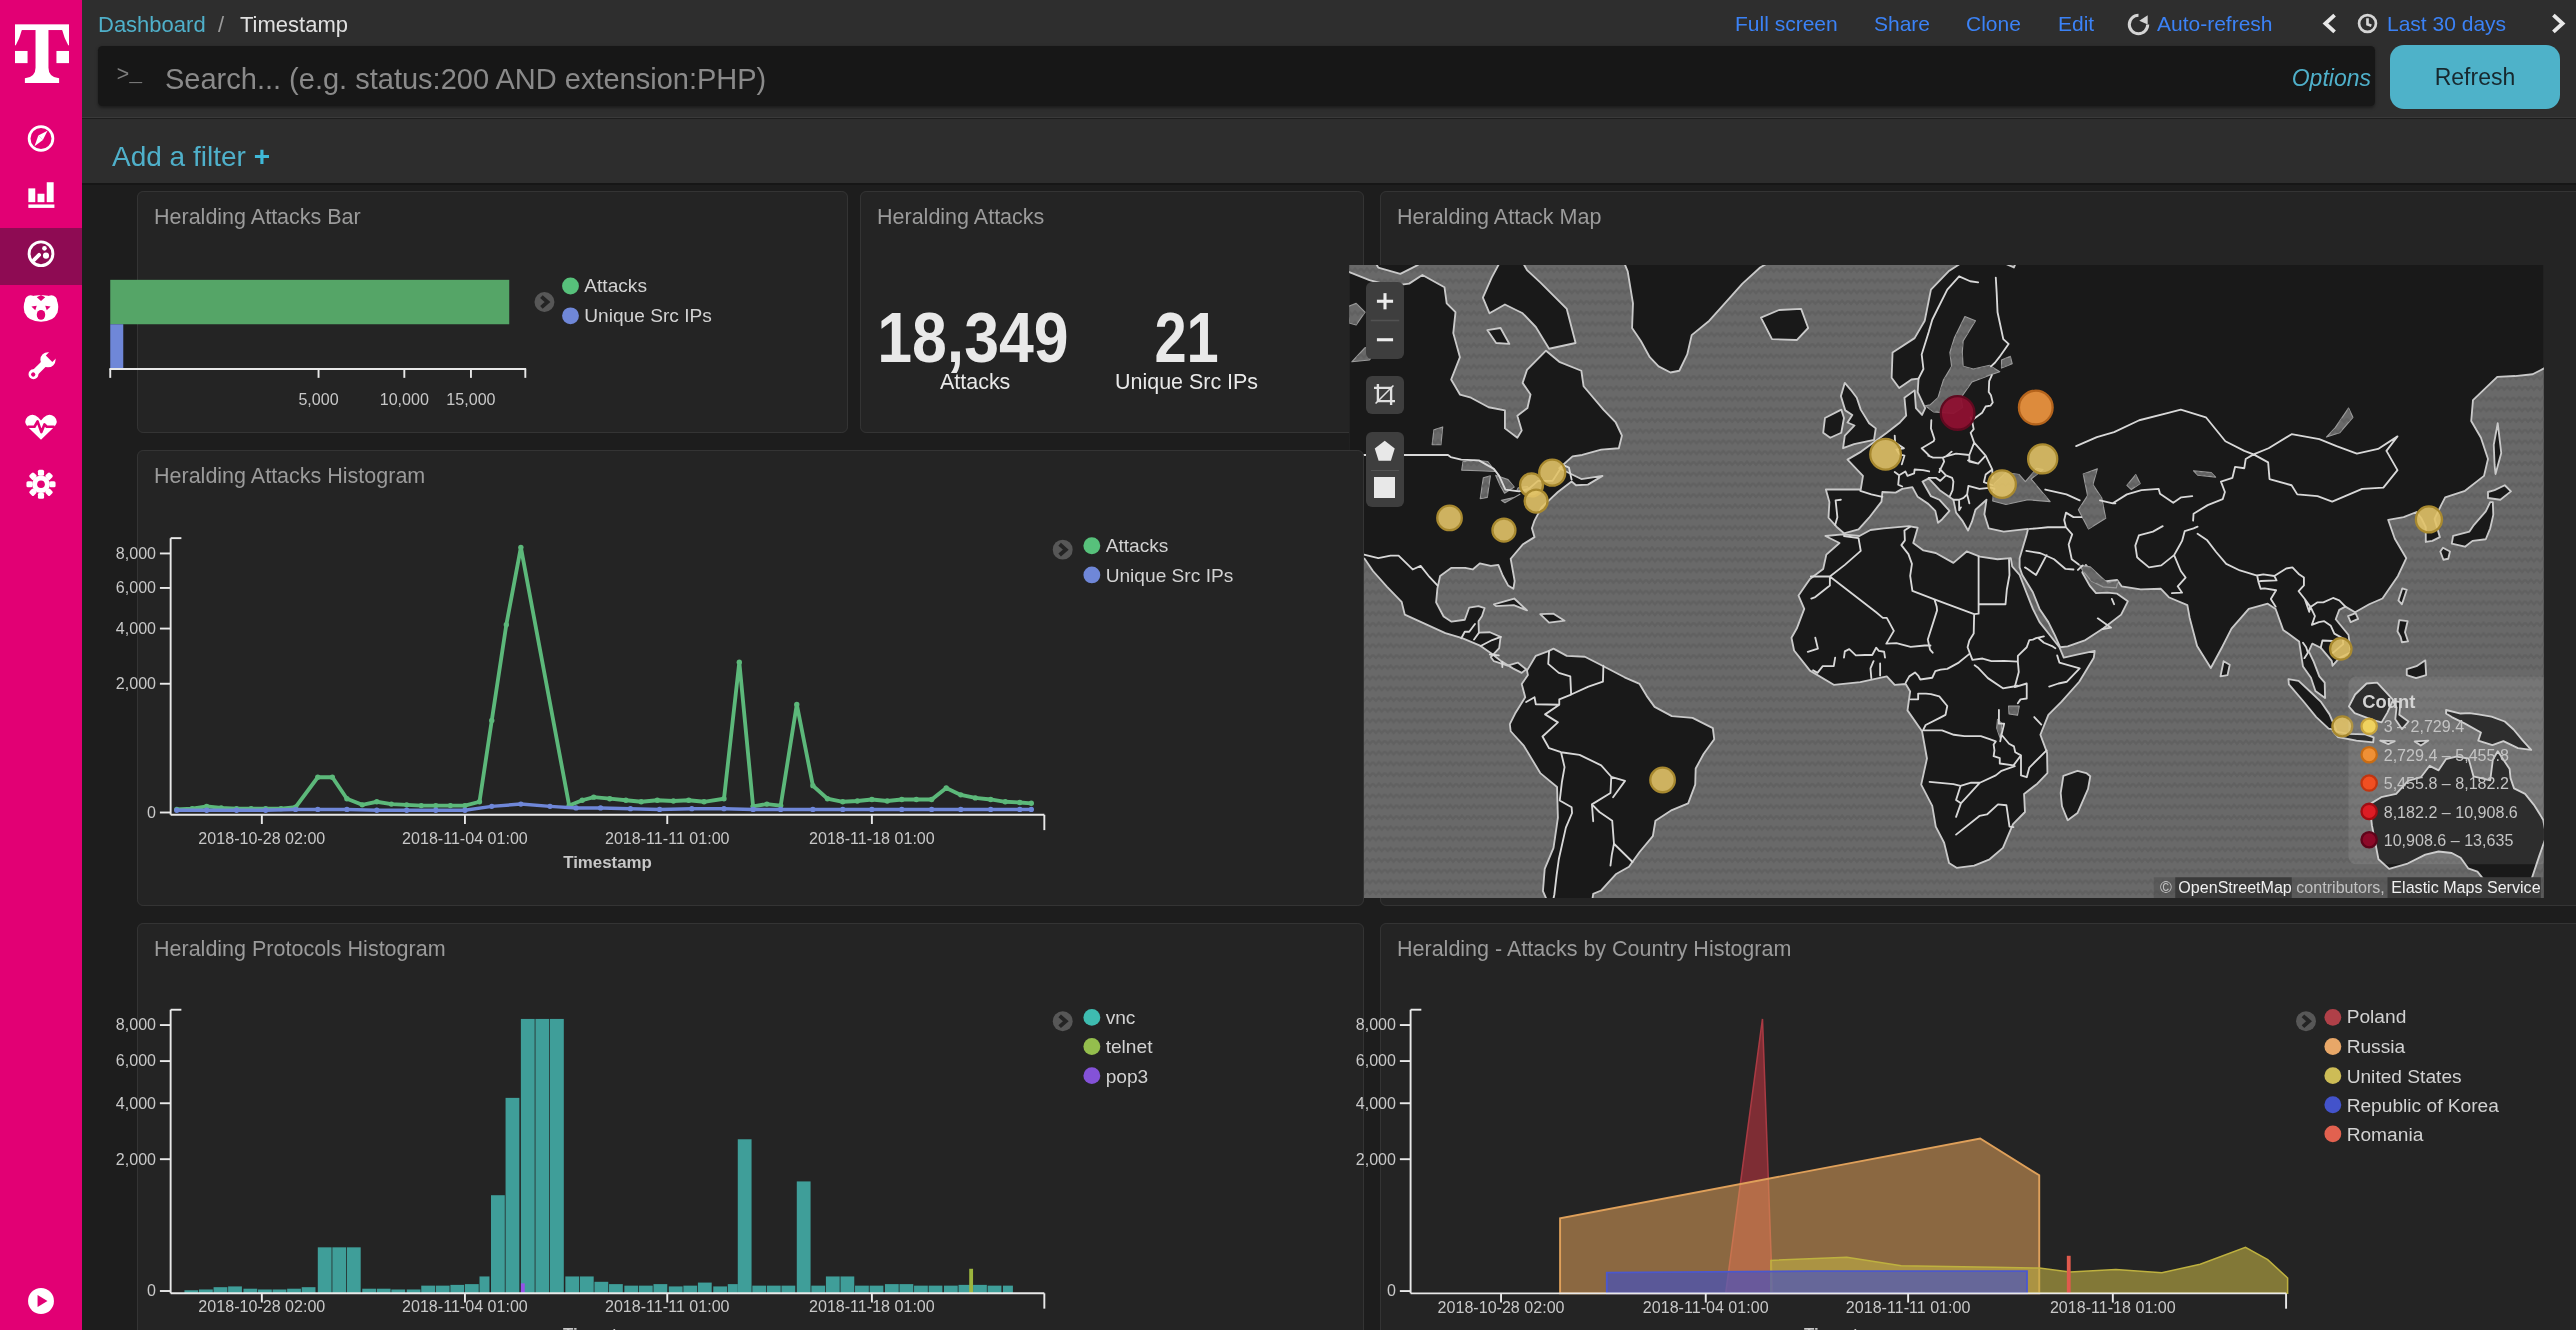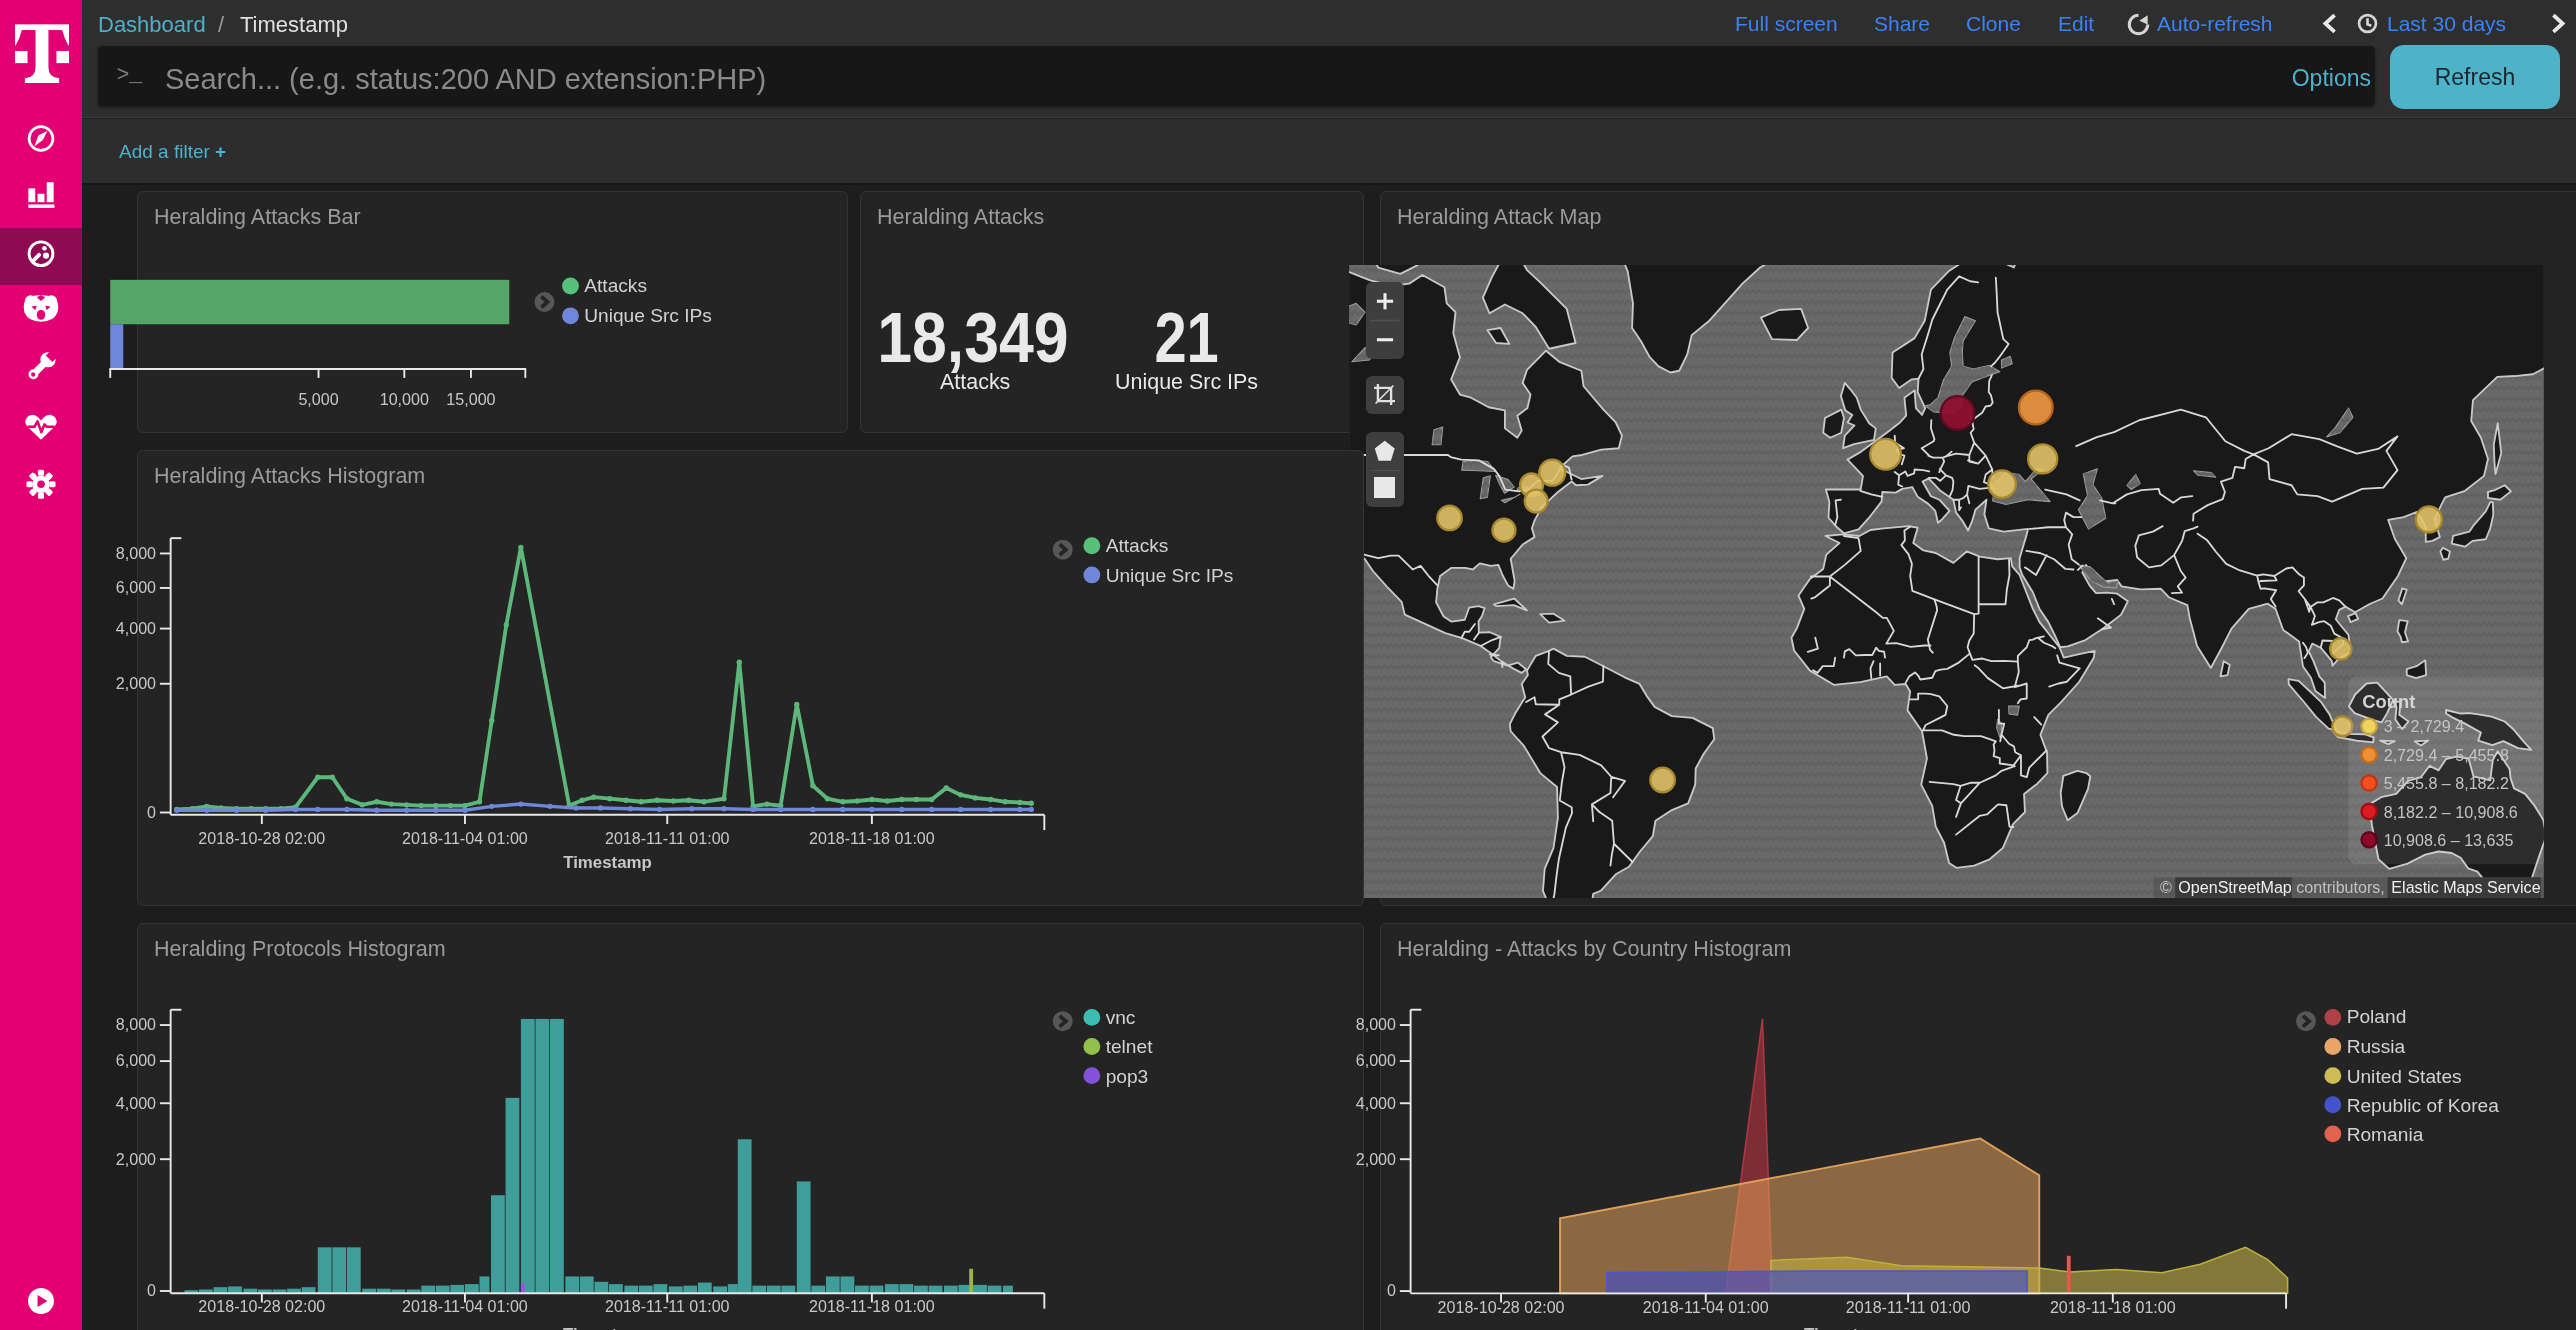--- a/index.html
+++ b/index.html
@@ -8,23 +8,23 @@
 #sidebar { position:absolute; left:0; top:0; width:82px; height:1331px; background:#e20074; z-index:10; }
 #selband { position:absolute; left:0; top:228px; width:82px; height:57px; background:#8e0b53; }
 .sic { position:absolute; left:0; width:82px; text-align:center; }
 #topbar { position:absolute; left:82px; top:0; right:0; height:61px; background:#2e2e2e; }
 #searchrow { position:absolute; left:82px; top:45px; right:0; height:73px; background:#2e2e2e; border-bottom:0.8px solid #3a3a3a; }
 #filterbar { position:absolute; left:82px; top:119px; right:0; height:66px; background:#2d2d2d; border-bottom:2.3px solid #161616; }
 .crumb { position:absolute; top:11.5px; font-size:22px; color:#d8d8d8; }
 #searchbox { position:absolute; left:16px; top:0.8px; width:2277px; height:60px; background:#171717; border-radius:4.6px; box-shadow:0 1.5px 3.1px rgba(0,0,0,.4); }
 #searchbox .ph { position:absolute; left:67px; top:17px; font-size:29px; color:#8a8a8a; }
 #searchbox .prompt { position:absolute; left:18.4px; top:17px; font-size:21.5px; color:#7d7d7d; font-family:"Liberation Mono",monospace; }
-#options { position:absolute; right:205px; top:20px; font-size:23px; color:#4fb0ca; }
+#options { position:absolute; right:205px; top:20px; font-size:23px; color:#4fb0ca;font-style:italic; }
 #refreshbtn { position:absolute; right:16px; top:0px; width:170px; height:64px; background:#4eb2c9; border-radius:14px; color:#17282e; font-size:23px; text-align:center; line-height:64px; }
-#addfilter { position:absolute; left:37px; top:21.5px; font-size:19px; color:#4fb0ca; }
+#addfilter { position:absolute; left:30px; top:21.5px; font-size:28px; color:#4fb0ca; }
 #addfilter b { color:#3fb8d8; font-weight:bold; }
 .topctl { color:#3b82f6; font-size:21px; position:absolute; top:11.5px; }
 .panel { position:absolute; background:#242424; border:1.5px solid #343434; border-radius:6.1px;margin-left:43px; }
 .ptitle { position:absolute; left:16px; top:13px; font-size:21.5px; color:#9b9b9b; }
 svg text { font-family:"Liberation Sans", sans-serif; }
 </style>
 </head>
 <body>
 
 <div id="sidebar">

